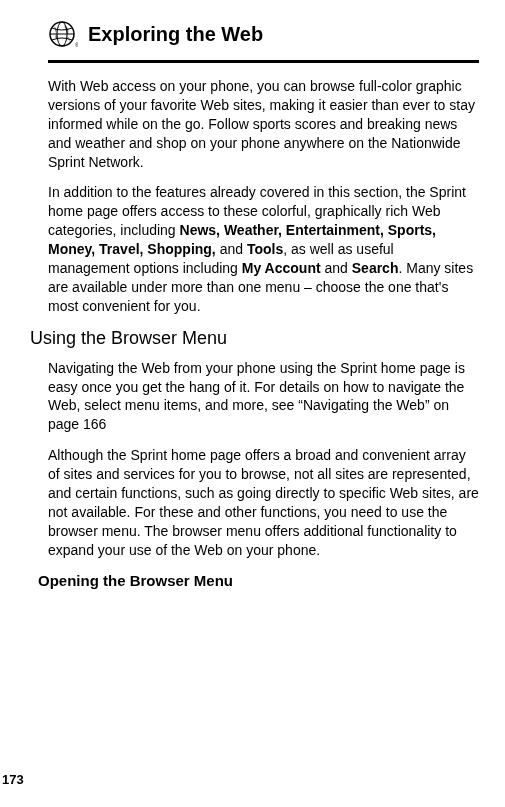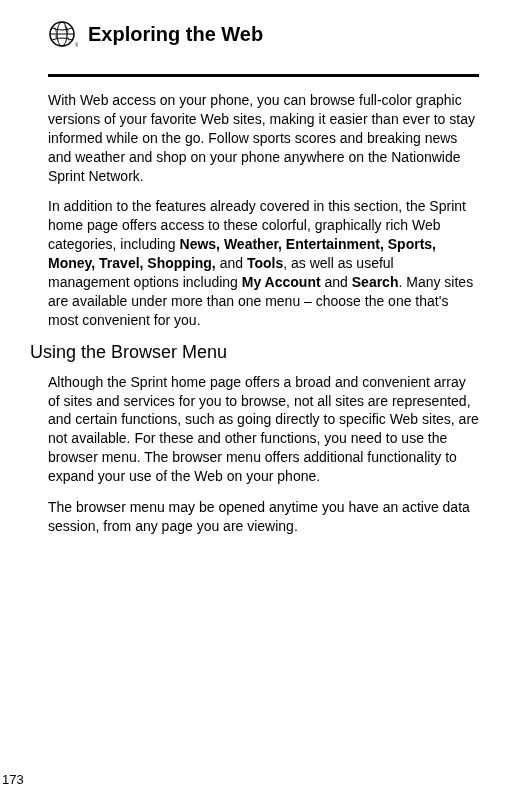--- a/index.html
+++ b/index.html
@@ -1,26 +1,26 @@
 <!DOCTYPE html>
 <html><head>
 <meta charset="utf-8">
 <style>
   * { box-sizing: border-box; margin: 0; padding: 0; }
   html, body { width: 505px; height: 807px; background: #fff; font-family: Arial, Helvetica, sans-serif; color: #000; }
   .page { padding: 20px 26px 0 48px; position: relative; height: 100%; }
-  .header { display: flex; align-items: center; gap: 10px; padding-bottom: 26px; }
+  .header { display: flex; align-items: center; gap: 10px; padding-bottom: 12px; }
   .header-title { font-size: 20px; font-weight: bold; }
   .rule { border: none; border-top: 3px solid #000; margin: 0 0 14px 0; position: relative; }
   .rule::after { content: ""; position: absolute; right: 0; top: -3px; height: 3px; width: 70px; background: #fdb813; }
   .para { font-size: 14px; line-height: 1.35; margin-bottom: 12px; }
   .bold { font-weight: bold; }
   .h2 { font-size: 18px; font-weight: normal; margin: 6px 0 10px -18px; }
   .h3 { font-size: 15px; font-weight: bold; margin: 6px 0 6px -10px; }
-  .footer { position: absolute; bottom: 20px; left: 2px; font-size: 13px; font-weight: normal; display: flex; }
+  .footer { position: absolute; bottom: 20px; left: 2px; font-size: 13px; font-weight: bold; display: flex; }
   .footer .num { }
   .footer .sec { }
   .globe-icon svg { display: block; }
 </style>
 </head>
 <body>
 
 <div class="page">
 
   <div class="header">
@@ -42,23 +42,24 @@
   <hr class="rule">
 
   <p class="para">With Web access on your phone, you can browse full-color graphic versions of your favorite Web sites, making it easier than ever to stay informed while on the go. Follow sports scores and breaking news and weather and shop on your phone anywhere on the Nationwide Sprint Network.</p>
 
   <p class="para">
     <span>In addition to the features already covered in this section, the Sprint home page offers access to these colorful, graphically rich Web categories, including </span><span class="bold">News, Weather, Entertainment, Sports, Money, Travel, Shopping,</span><span> and </span><span class="bold">Tools</span><span>, as well as useful management options including </span><span class="bold">My Account</span><span> and </span><span class="bold">Search</span><span>. Many sites are available under more than one menu – choose the one that's most convenient for you.</span>
   </p>
 
   <h2 class="h2">Using the Browser Menu</h2>
 
+  <p class="para">Navigating the Web from your phone using the Sprint home page is easy once you get the hang of it. For details on how to navigate the Web, select menu items, and more, see “Navigating the Web” on page 166</p>
 
   <p class="para">Although the Sprint home page offers a broad and convenient array of sites and services for you to browse, not all sites are represented, and certain functions, such as going directly to specific Web sites, are not available. For these and other functions, you need to use the browser menu. The browser menu offers additional functionality to expand your use of the Web on your phone.</p>
 
+  <h3 class="h3">Opening the Browser Menu</h3>
 
-  <p class="para">The browser menu may be opened anytime you have an active data session, from any page you are viewing.</p>
 
   <div class="footer">
     <span class="num">173</span>
   </div>
 
 </div>
 
 </body></html>

